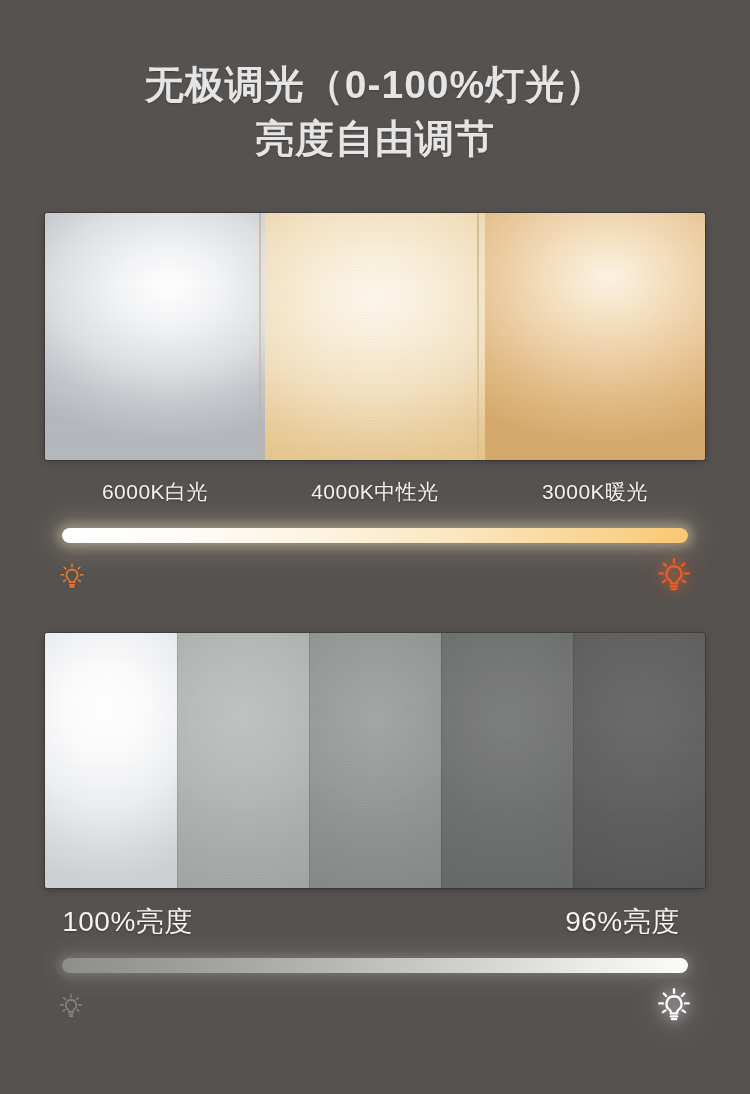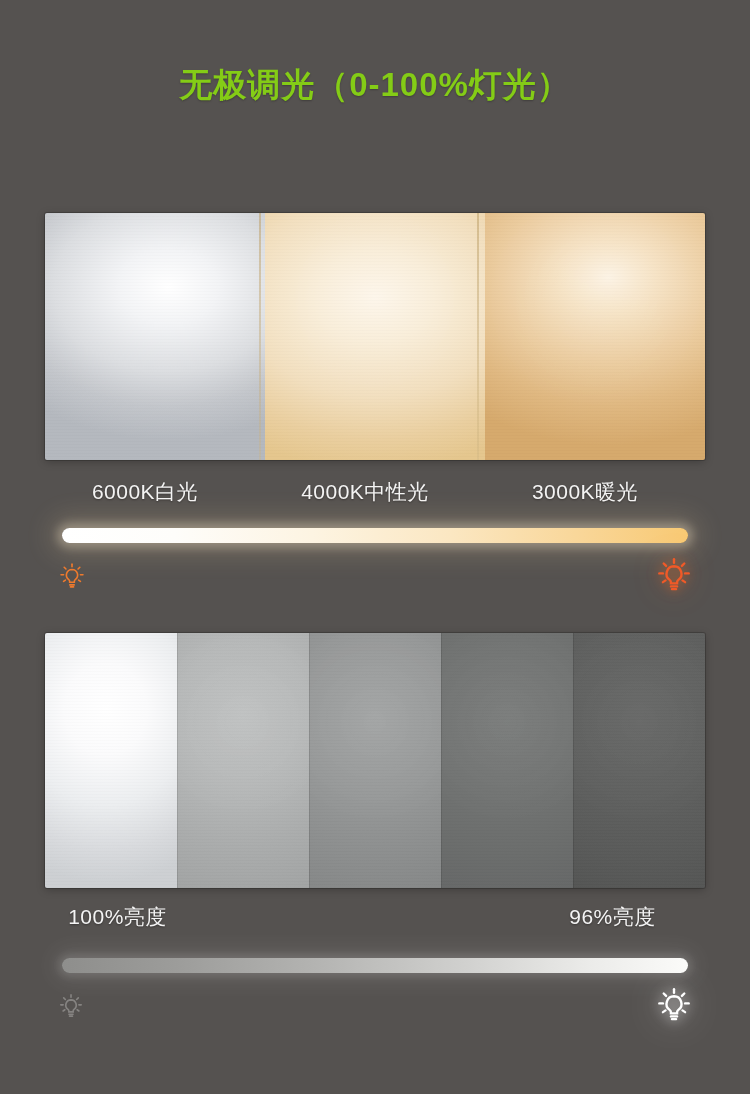--- a/index.html
+++ b/index.html
@@ -16,25 +16,25 @@
     -webkit-font-smoothing: antialiased;
   }
 
   
   .heading {
     padding-top: 58px;
     text-align: center;
     color: #ffffff;
   }
   .heading-line {
-    font-size: 33px;
+    font-size: 39px;
     font-weight: 700;
     line-height: 54px;
     letter-spacing: 1px;
-    color: #84cc16;
+    color: #e5e5e5;
     text-shadow: 0 1px 2px rgba(0,0,0,0.25);
   }
 
   
   .strip {
     position: absolute;
     left: 45px;
     width: 660px;
     display: flex;
     border-radius: 2px;
@@ -107,36 +107,36 @@
     top: 0;
     bottom: 0;
     width: 1px;
     background: rgba(0,0,0,0.10);
     pointer-events: none;
   }
 
   
   .caption-row {
     position: absolute;
-    left: 35px;
+    left: 45px;
     width: 660px;
     display: flex;
     color: #f4f4f4;
     font-size: 21px;
     letter-spacing: 0.5px;
     text-shadow: 0 1px 2px rgba(0,0,0,0.35);
   }
   .caption-row .cap {
     flex: 1 1 0;
     text-align: center;
     white-space: nowrap;
   }
   #ct-captions { top: 478px; }
   #br-captions { top: 903px; }
-  #br-captions .cap { font-size: 21px; }
+  #br-captions .cap { font-size: 28px; }
 
   
   .slider-wrap {
     position: absolute;
     left: 45px;
     width: 660px;
   }
   #ct-slider { top: 528px; }
   #br-slider { top: 958px; }
 
@@ -187,20 +187,21 @@
     opacity: 0.05;
     background-image:
       repeating-linear-gradient(0deg, rgba(0,0,0,0.5) 0px, rgba(0,0,0,0) 1px, rgba(255,255,255,0.4) 2px, rgba(0,0,0,0) 3px);
   }
 </style>
 </head>
 <body>
 
 <div class="heading">
   <div class="heading-line">无极调光（0-100%灯光）</div>
+  <div class="heading-line">亮度自由调节</div>
 </div>
 
 <div class="strip" id="ct-strip">
   <div class="panel ct-0"></div>
   <div class="panel ct-1"></div>
   <div class="panel ct-2"></div>
   <div class="ct-divider" style="left:214px"></div>
   <div class="ct-divider" style="left:432px"></div>
   <div class="grain"></div>
 </div>

